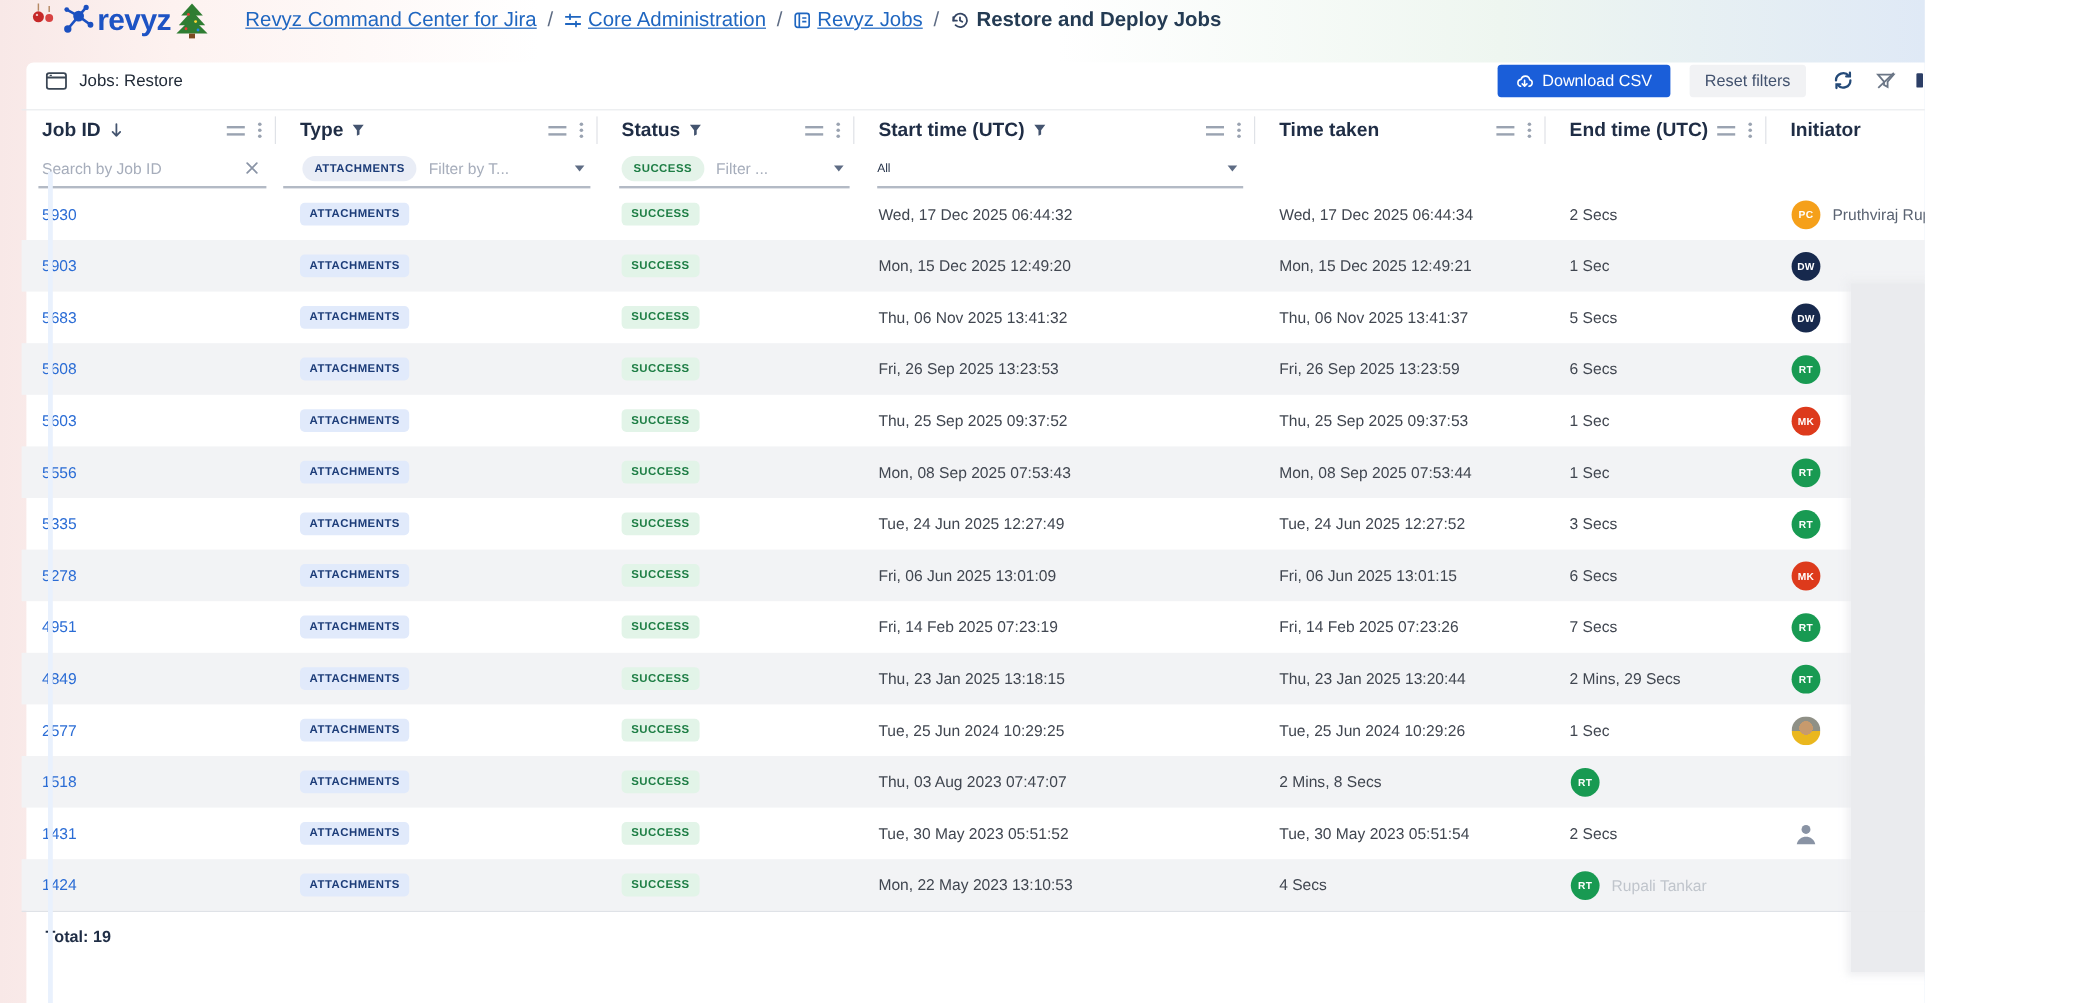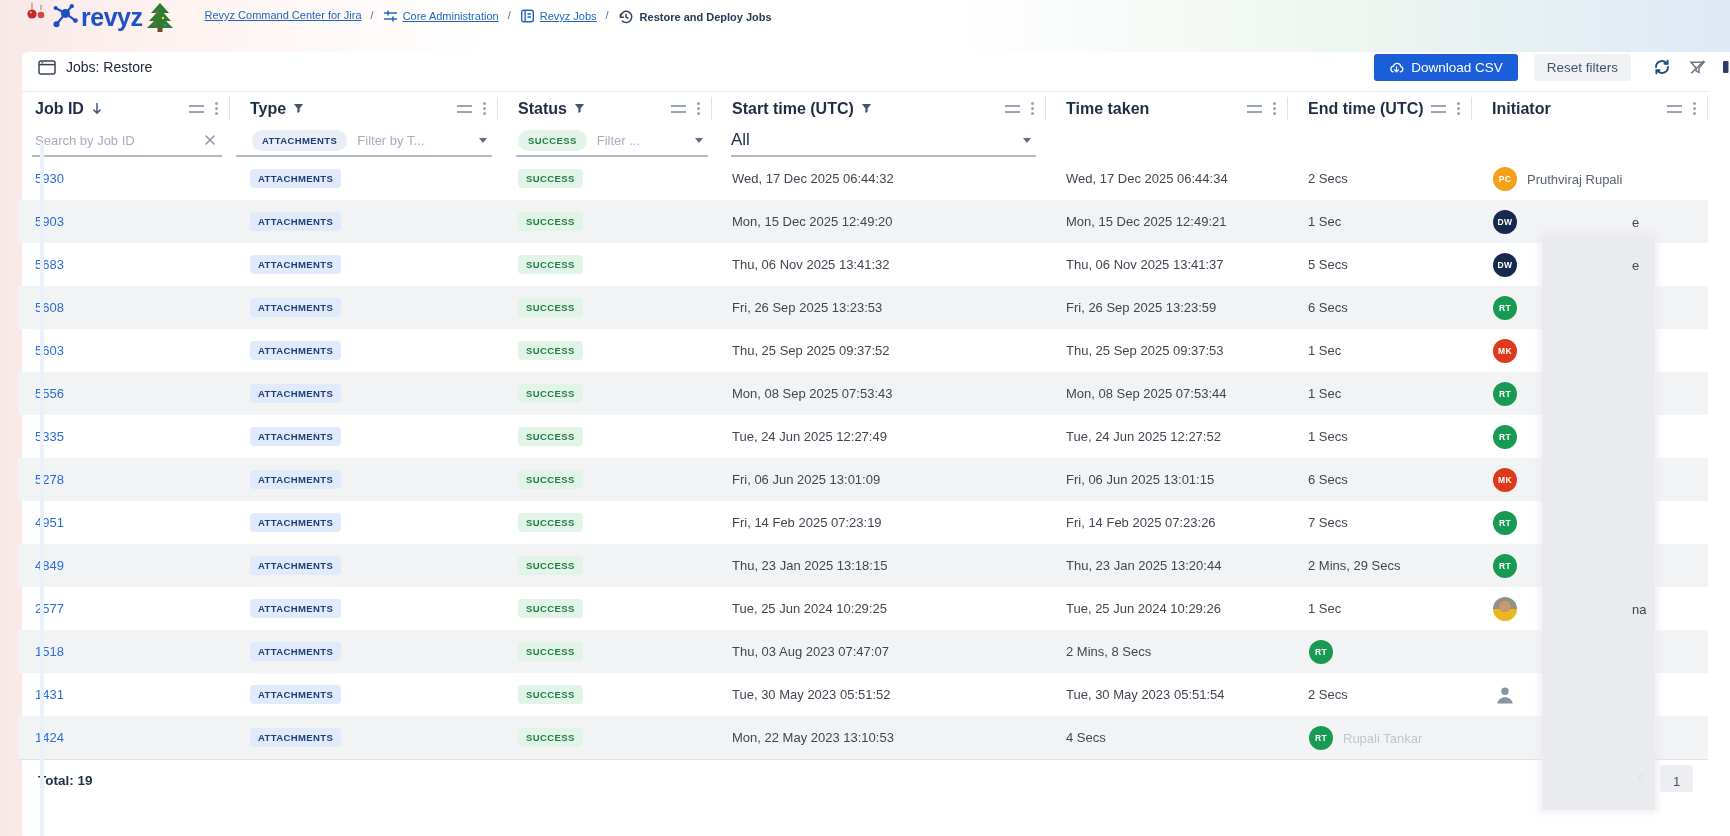--- a/index.html
+++ b/index.html
@@ -1,25 +1,25 @@
 <!DOCTYPE html>
 <html><head>
 <meta charset="utf-8">
 <style>
   * { box-sizing: border-box; margin: 0; padding: 0; }
   body { margin: 0; font-family: "Liberation Sans", sans-serif; }
   .screen {
-    position: relative; width: 1730px; height: 836px; overflow: hidden;
+    position: relative; width: 1604px; height: 836px; overflow: hidden;
     background: linear-gradient(90deg,#f8e8e7 0%,#fdf2f0 9%,#ffffff 28%,#ffffff 55%,#eef6f0 78%,#dfe9f6 100%);
   }
   
   .topbar { position: absolute; top: 0; left: 0; right: 0; height: 34px; display: flex; align-items: center; }
   .logo { display: flex; align-items: center; margin-left: 24px; gap: 2px; }
   .brand { font-size: 25px; font-weight: bold; color: #1d53c4; letter-spacing: -0.5px; line-height: 1; }
-  .crumbs { display: flex; align-items: flex-start; margin-left: 28px; font-size: 11px; gap: 9px; white-space: nowrap; }
+  .crumbs { display: flex; align-items: flex-end; margin-left: 28px; font-size: 17px; gap: 9px; white-space: nowrap; }
   .crumb-link { color: #1f66c0; text-decoration: underline; display: flex; align-items: center; gap: 5px; cursor: pointer; }
   .crumb-sep { color: #5e6c84; }
   .crumb-current { color: #243b53; font-weight: bold; display: flex; align-items: center; gap: 6px; }
   
   .card { position: absolute; left: 22px; top: 52px; right: 0; bottom: -8px; background: #fff; border-top-left-radius: 6px; }
   
   .toolbar { position: absolute; left: 38px; top: 53px; right: 0; height: 28px; display: flex; align-items: center; }
   .title { display: flex; align-items: center; gap: 10px; font-size: 14px; color: #222b38; }
   .toolbar-right { margin-left: auto; display: flex; align-items: center; margin-right: -8px; }
   .btn-primary { display: flex; align-items: center; gap: 7px; height: 27px; padding: 0 15px; background: #1a5ed9; color: #fff; font-size: 13.5px; border: none; border-radius: 3px; cursor: pointer; font-family: inherit; }
@@ -36,21 +36,21 @@
   .drag { width: 15px; height: 8px; border-top: 2px solid #9aa3b1; border-bottom: 2px solid #9aa3b1; cursor: grab; }
   .kebab { width: 3px; height: 3px; border-radius: 50%; background: #9aa3b1; box-shadow: 0 -5px 0 #9aa3b1, 0 5px 0 #9aa3b1; cursor: pointer; }
   
   .tfilter { height: 32px; }
   .fcell { position: relative; display: flex; align-items: stretch; }
   .finner { flex: 1; display: flex; align-items: center; border-bottom: 2px solid #b3bac5; margin: 0 8px 0 14px; }
   .f-type .finner { margin: 0 6px; }
   .f-status .finner { margin: 0 4px 0 18px; }
   .f-start .finner { margin: 0 10px 0 19px; }
   .ph { color: #a6adbb; font-size: 13px; white-space: nowrap; overflow: hidden; }
-  .fval { color: #1f2d45; font-size: 17px; }
+  .fval { color: #1f2d45; font-size: 10px; }
   .f-job .ph { padding-left: 3px; }
   .clear-x { margin-left: auto; margin-right: 6px; cursor: pointer; display: flex; }
   .caret { margin-left: auto; margin-right: 5px; width: 0; height: 0; border-left: 4.5px solid transparent; border-right: 4.5px solid transparent; border-top: 5.5px solid #5e6c84; cursor: pointer; }
   .fchip { font-size: 9.5px; font-weight: bold; letter-spacing: .4px; padding: 5px 10px; border-radius: 12px; margin-right: 10px; cursor: pointer; white-space: nowrap; }
   .f-type .fchip { margin-left: 16px; background: #e9edf6; color: #1c3c78; }
   .f-status .fchip { margin-left: 2px; background: #e4f3e9; color: #1e7e45; }
   
   .trow { height: 43px; }
   .trow.alt { background: #f2f3f5; }
   .td { display: flex; align-items: center; padding-left: 20px; font-size: 13px; color: #404650; overflow: hidden; white-space: nowrap; }
@@ -398,21 +398,21 @@
             <span class="jobid">5335</span>
           </div>
           <div class="td">
             <span class="chip chip-type">ATTACHMENTS</span>
           </div>
           <div class="td">
             <span class="chip chip-status">SUCCESS</span>
           </div>
           <div class="td">Tue, 24 Jun 2025 12:27:49</div>
           <div class="td">Tue, 24 Jun 2025 12:27:52</div>
-          <div class="td">1 Secs</div>
+          <div class="td">3 Secs</div>
           <div class="td td-init">
             <span class="avatar" style="background: rgb(24, 154, 82);">RT</span>
           </div>
         </div>
         <div class="trow grid alt">
           <div class="td td-job">
             <span class="jobid">5278</span>
           </div>
           <div class="td">
             <span class="chip chip-type">ATTACHMENTS</span>

